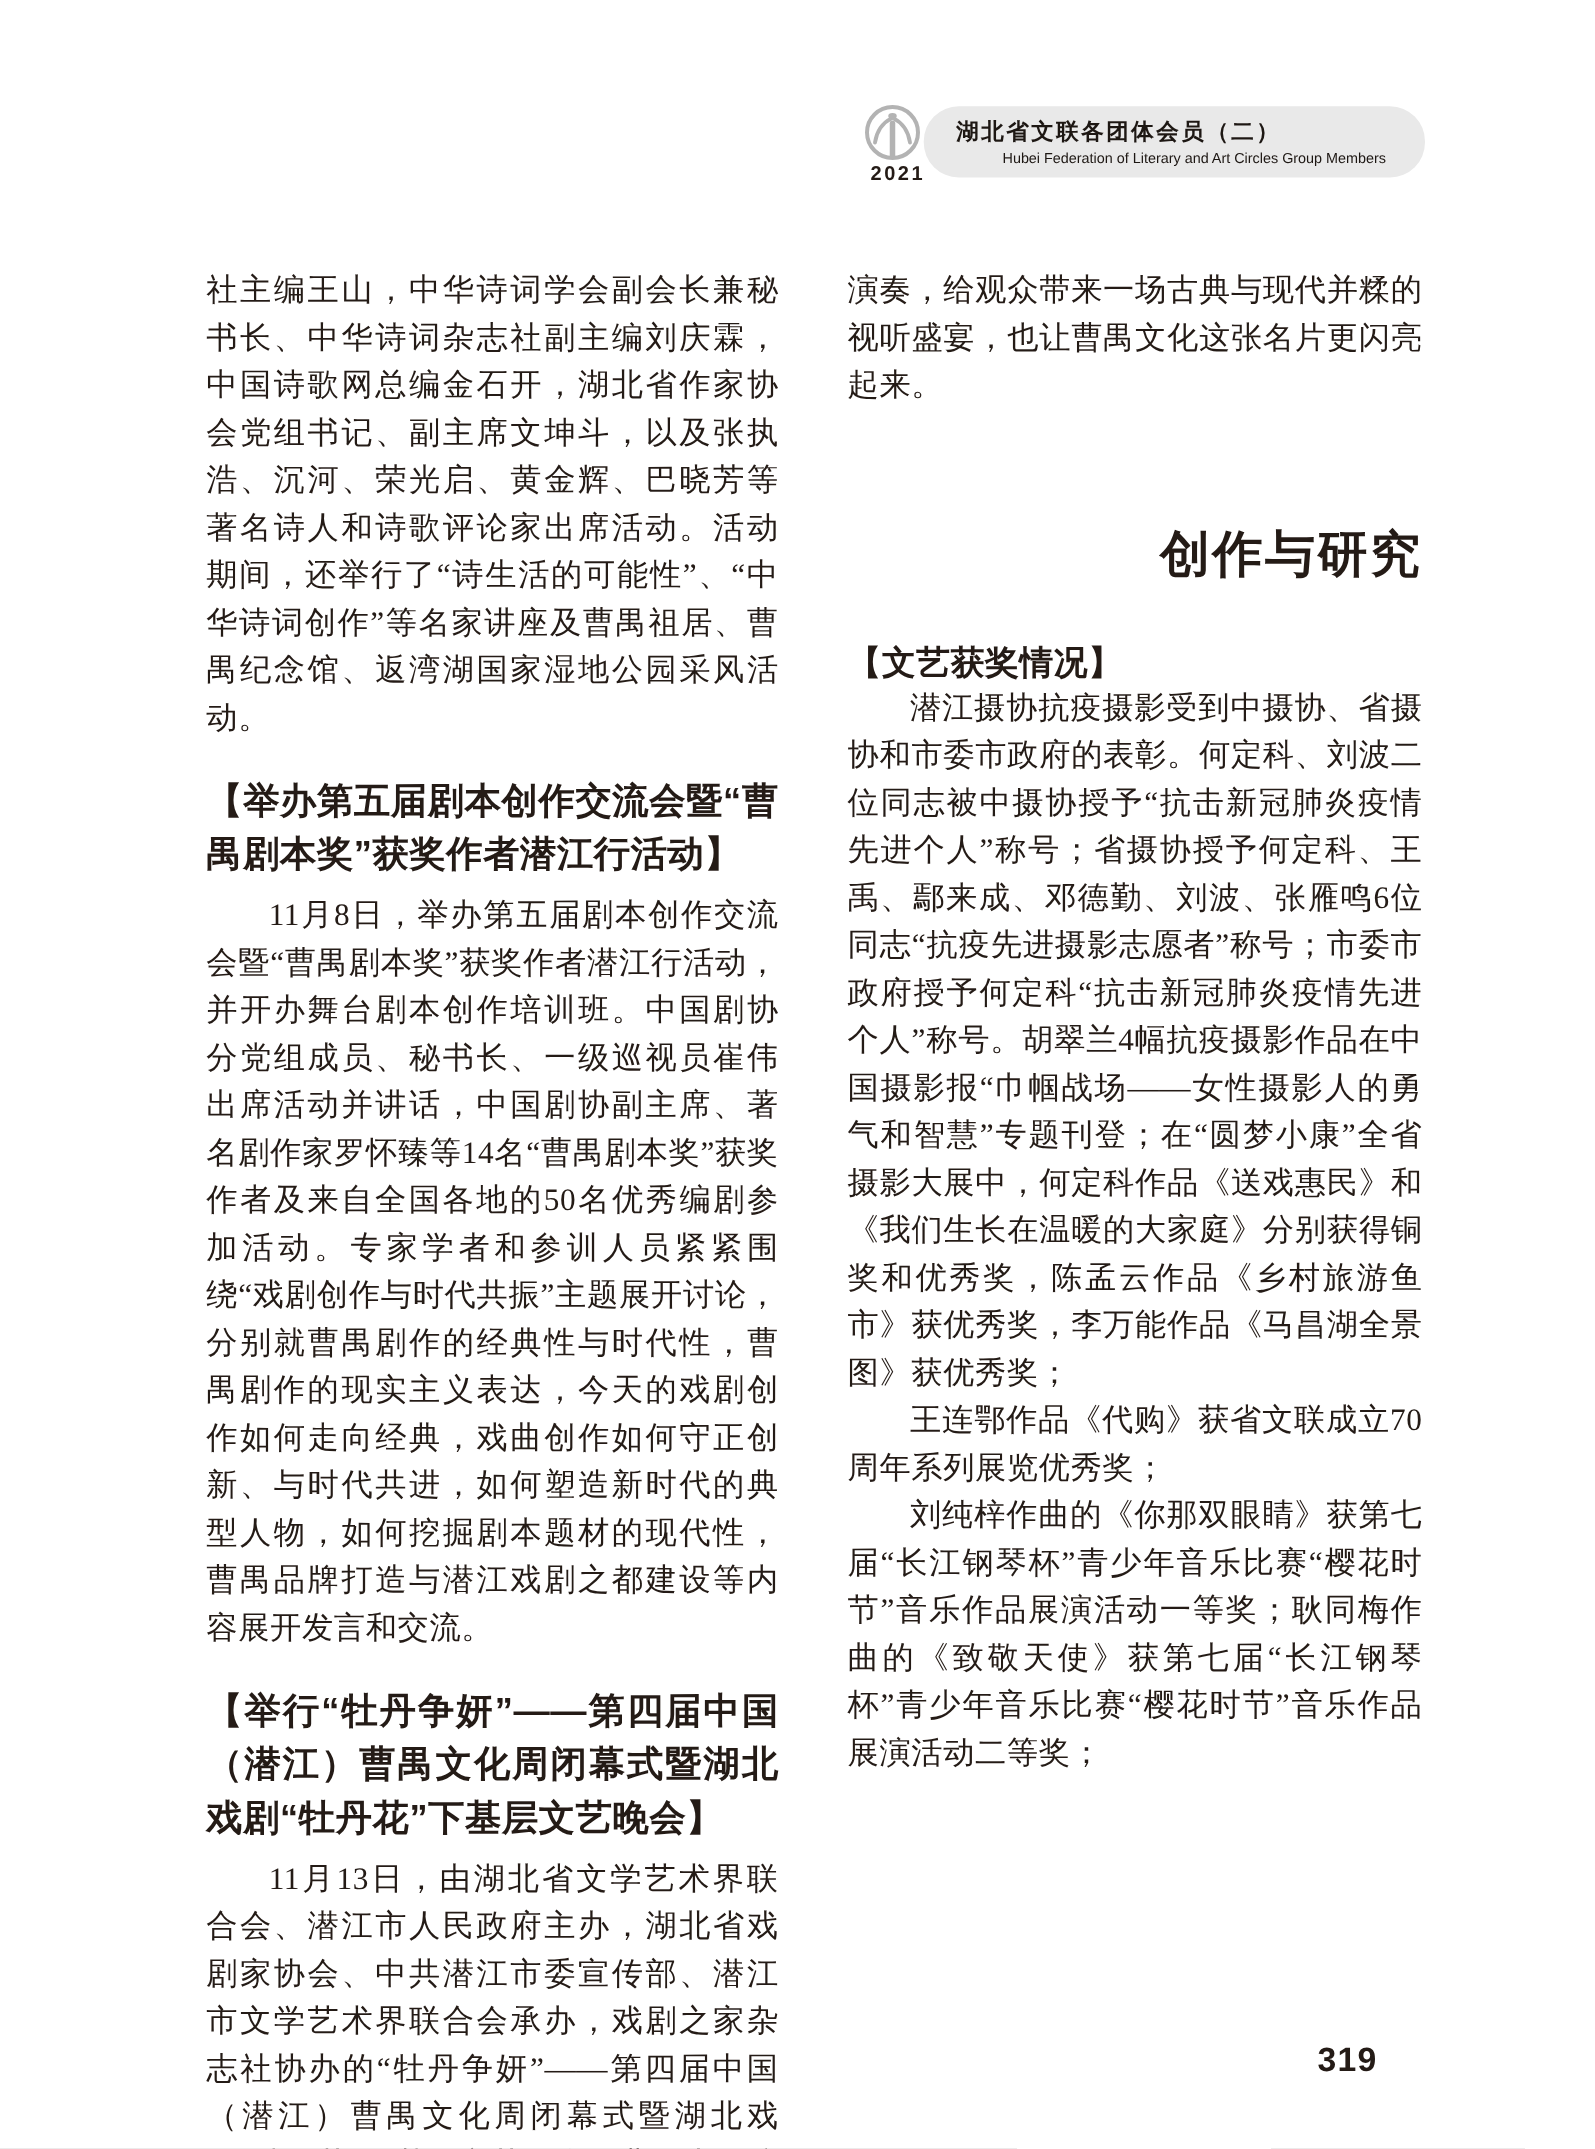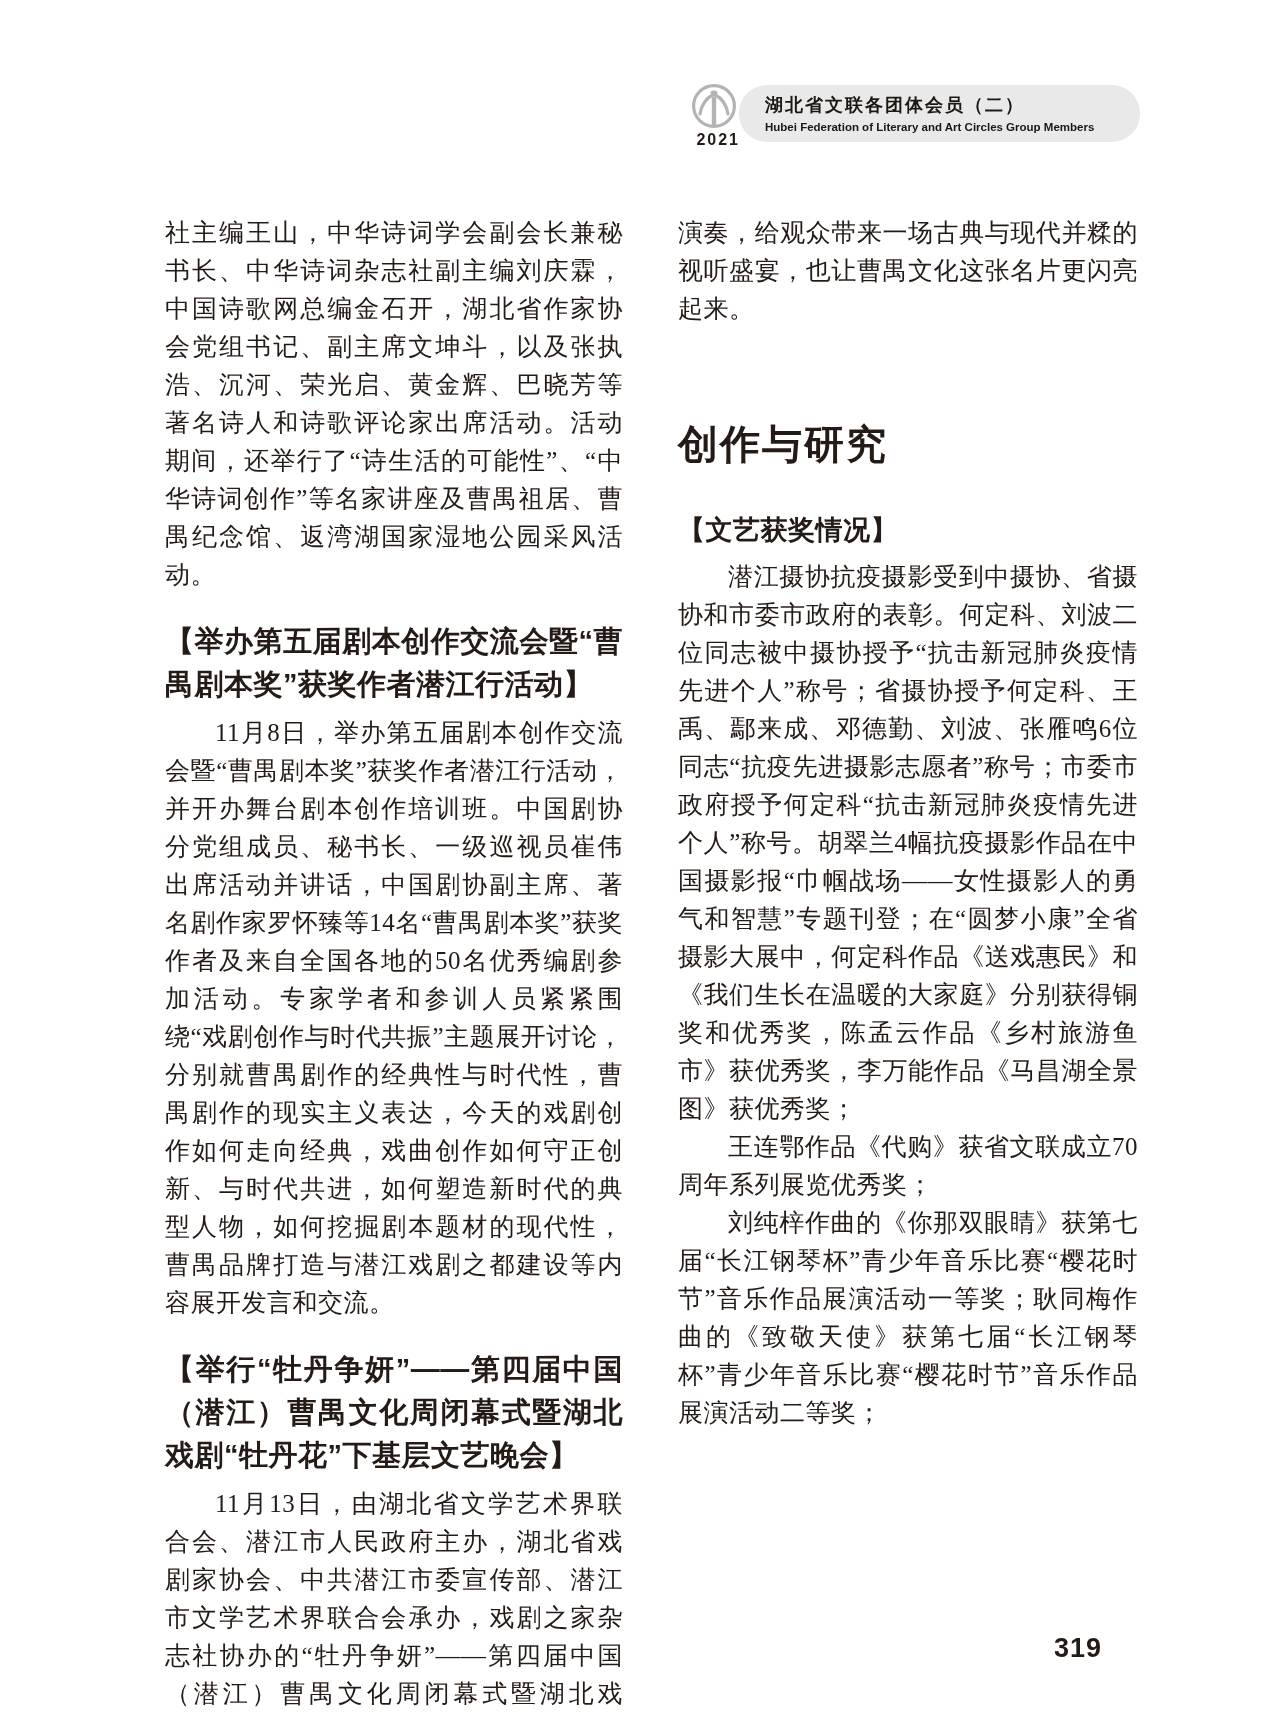--- a/index.html
+++ b/index.html
@@ -48,25 +48,26 @@
   .title-cn {
     font-family: "Liberation Sans", "DejaVu Sans", sans-serif;
     font-weight: 700;
     font-size: 18px;
     letter-spacing: 2px;
     color: #1d1713;
     white-space: nowrap;
   }
   .title-en {
     font-family: "Liberation Sans", "DejaVu Sans", sans-serif;
-    font-weight: 700;
+    font-weight: 400;
     font-size: 11.5px;
     margin-top: 4px;
     color: #1d1713;
     white-space: nowrap;
+    margin-left: 37px;
   }
 
   
   .col {
     position: absolute;
     top: 214px;
   }
   .col-left  { left: 165px; width: 458px; }
   .col-right { left: 678px; width: 460px; }
 
@@ -87,30 +88,30 @@
     margin: 26px 0 8px 0;
     text-align: justify;
     letter-spacing: 0.5px;
   }
 
   .chapter-title {
     font-family: "Liberation Sans", "DejaVu Sans", sans-serif;
     font-weight: 700;
     font-size: 40px;
     line-height: 46px;
-    text-align: left;
+    text-align: right;
     margin: 93px 0 0 0;
     letter-spacing: 2px;
   }
   .section-heading {
     font-family: "Liberation Sans", "DejaVu Sans", sans-serif;
     font-weight: 700;
     font-size: 27px;
     line-height: 32px;
-    margin: 47px 0 12px 0;
+    margin: 47px 0 2px 0;
     letter-spacing: 0.5px;
   }
 
   
   .page-number {
     position: absolute;
     left: 1054px;
     top: 1601px;
     font-family: "Liberation Sans", "DejaVu Sans", sans-serif;
     font-weight: 700;

